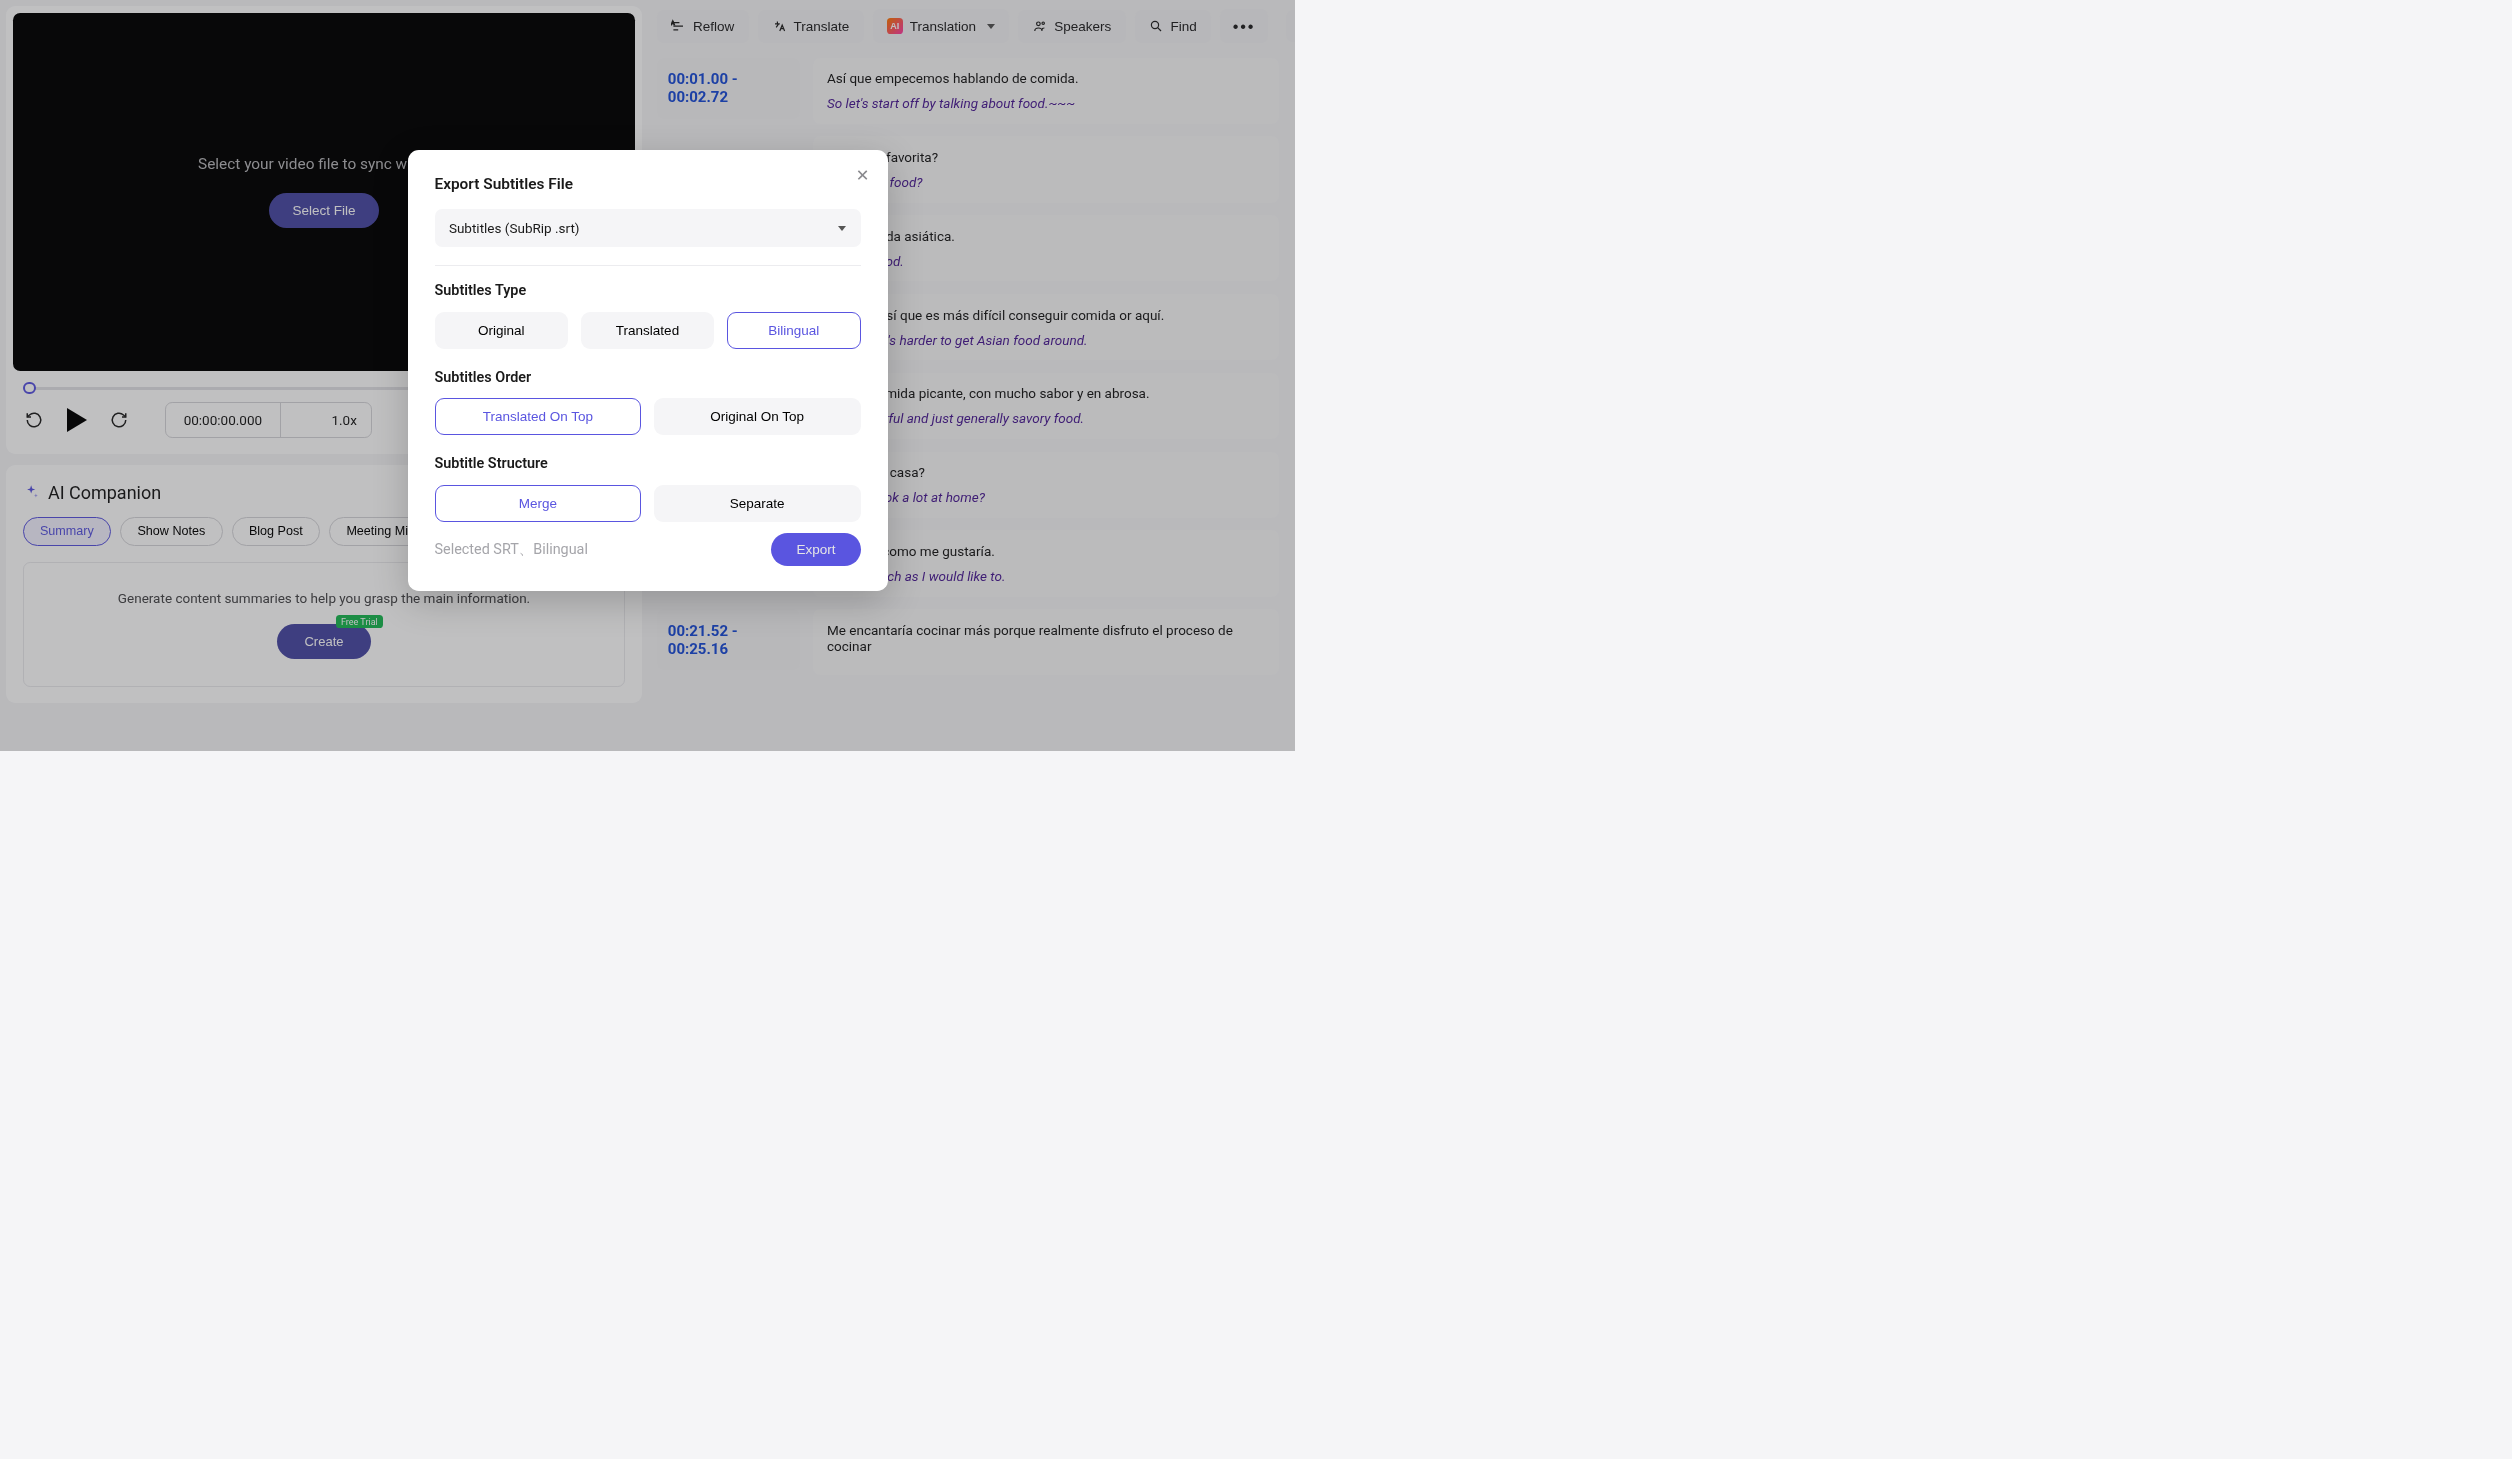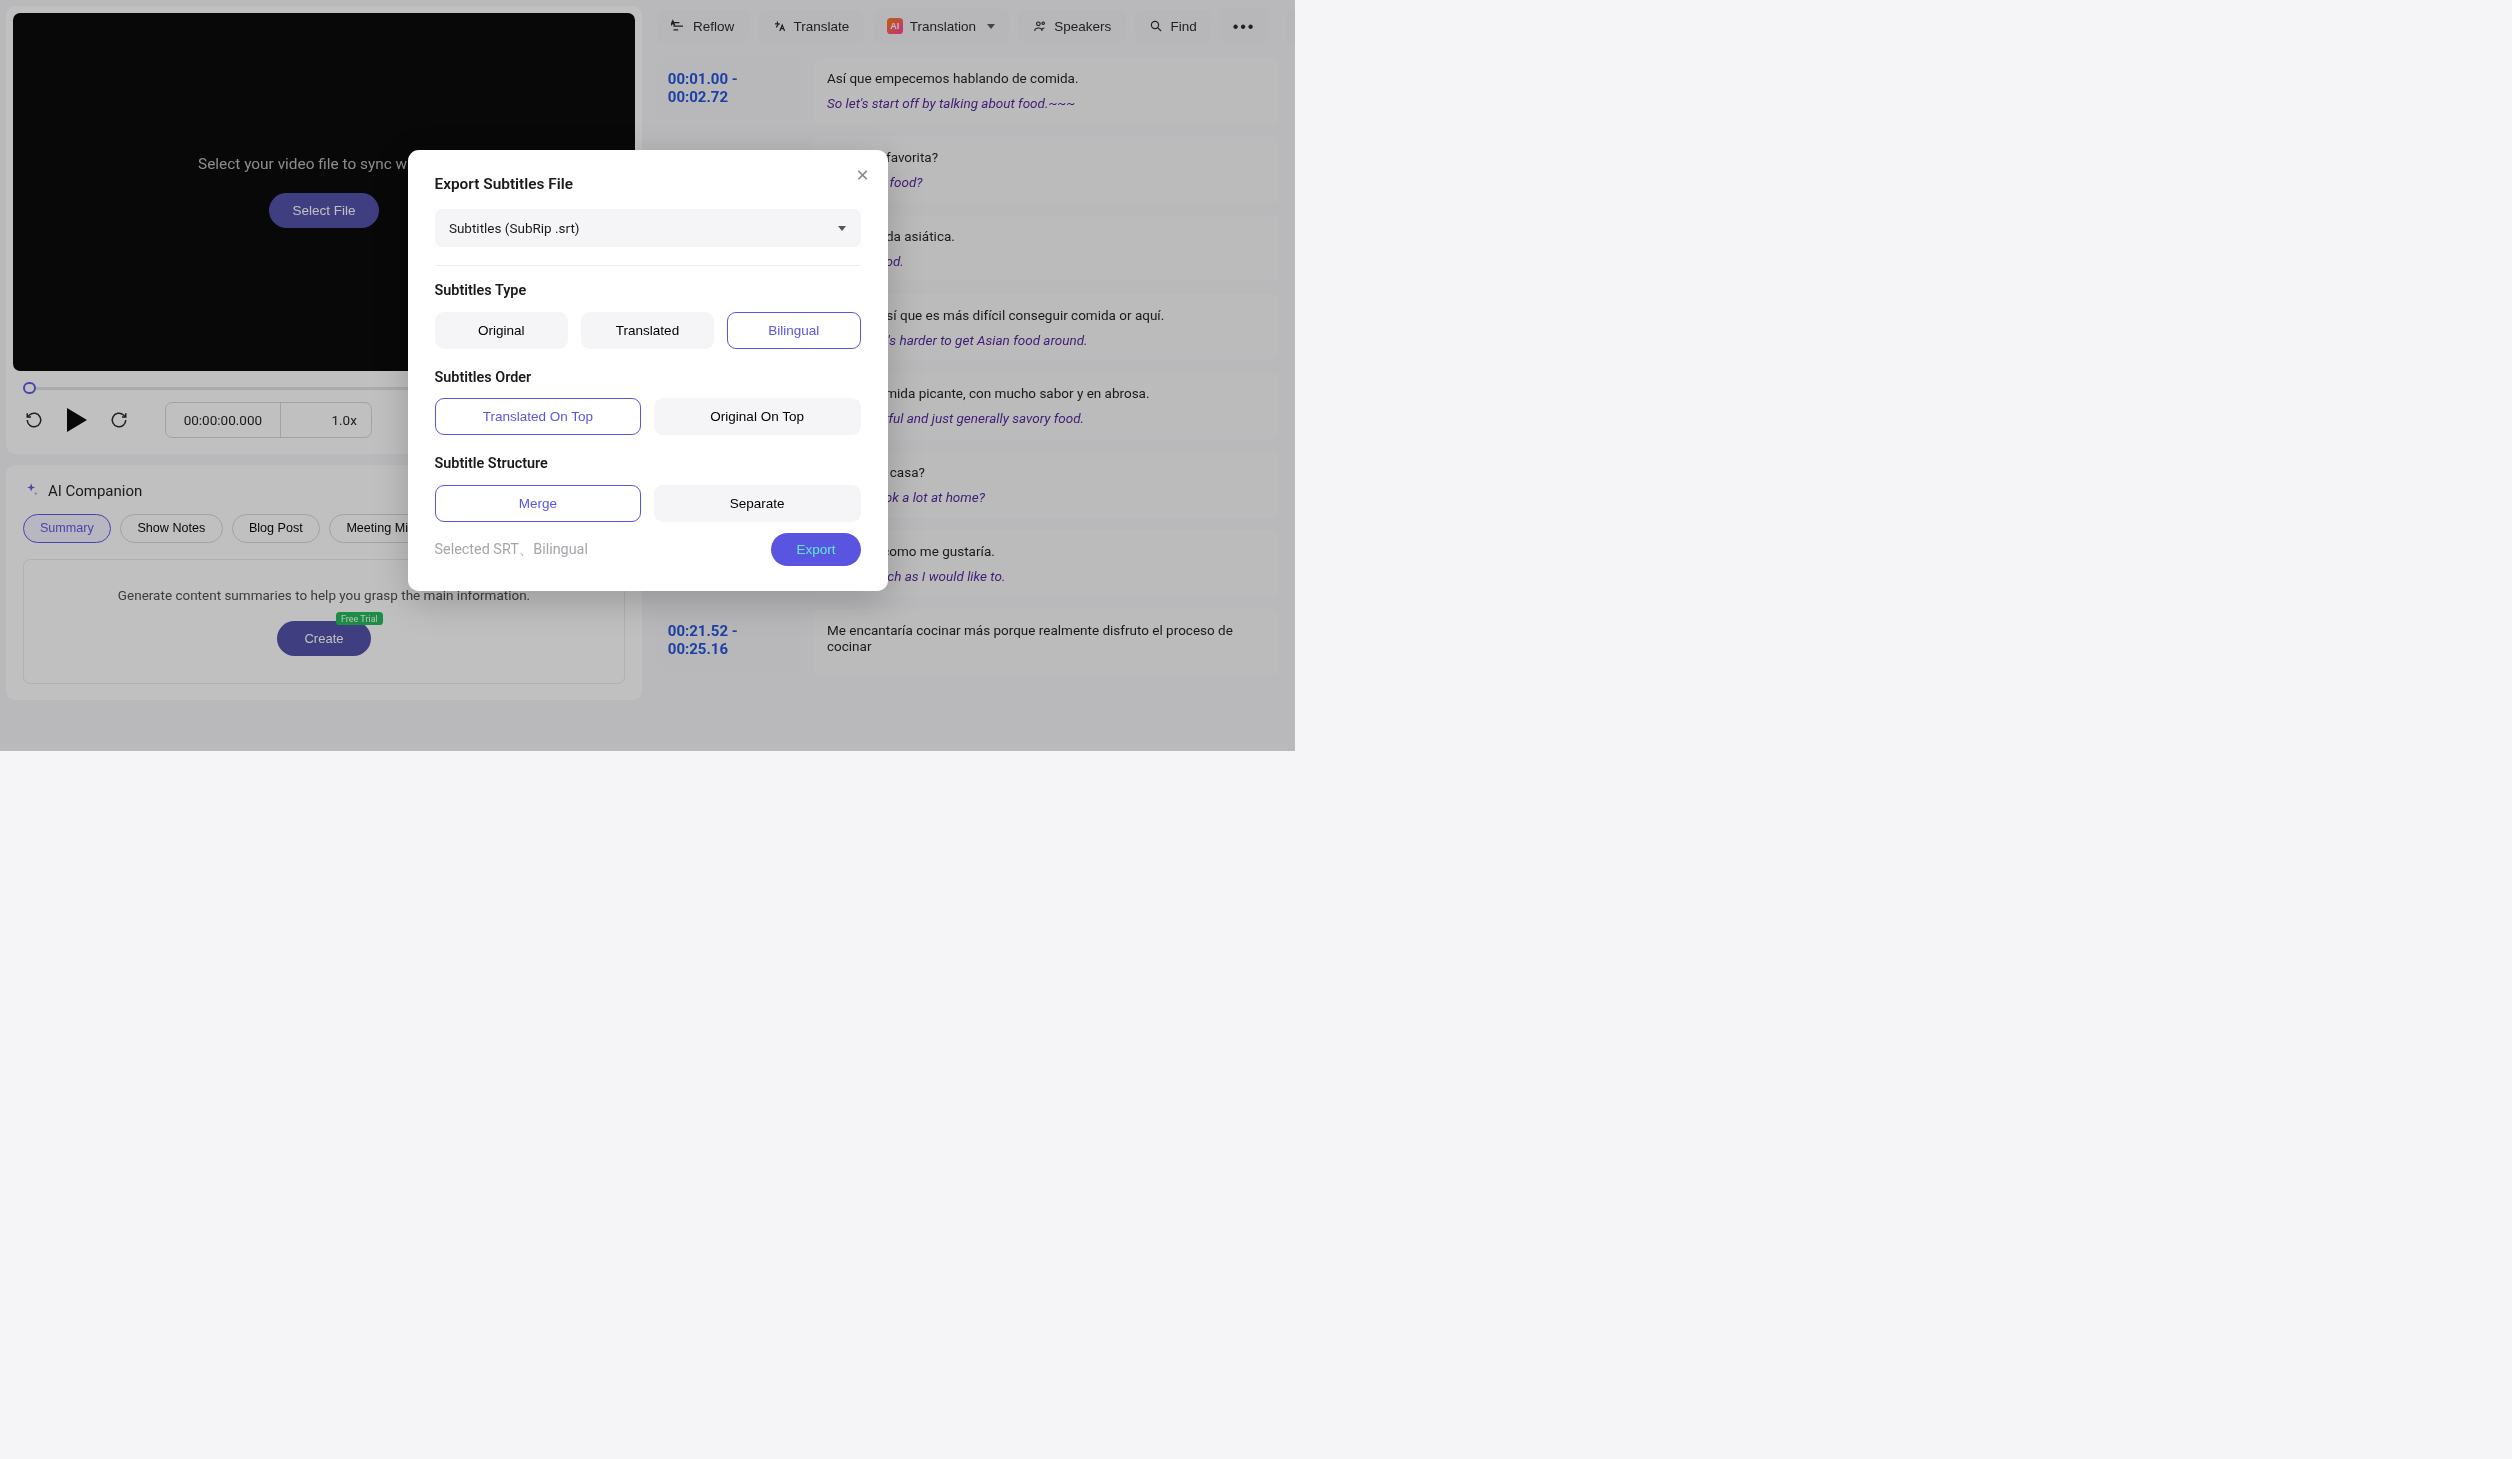--- a/index.html
+++ b/index.html
@@ -121,21 +121,21 @@
   .ai-header {
     display: flex;
     align-items: center;
     gap: 9px;
     margin-bottom: 14.4px;
   }
   .ai-sparkle {
     width: 16.3px; height: 16.3px;
     display: inline-flex;
   }
-  .ai-title { font-size: 15px; }
+  .ai-title { font-size: 18px; }
   .ai-tabs {
     display: flex;
     gap: 9px;
     margin-bottom: 16.3px;
   }
   .ai-tab {
     border: 0.9px solid #d6d6da;
     border-radius: 16.3px;
     padding: 6.3px 16.3px;
     font-size: 12.6px;
@@ -346,21 +346,21 @@
     justify-content: space-between;
     align-items: center;
     margin-top: 3.6px;
   }
   .selected-summary {
     color: #a5a5aa;
     font-size: 14.4px;
   }
   .export-btn {
     background: #5a55e0;
-    color: #5eead4;
+    color: #e5e5e5;
     border: none;
     border-radius: 20px;
     padding: 9px 25px;
     font-size: 13.5px;
     cursor: pointer;
   }
 </style>
 </head>
 <body>
 

